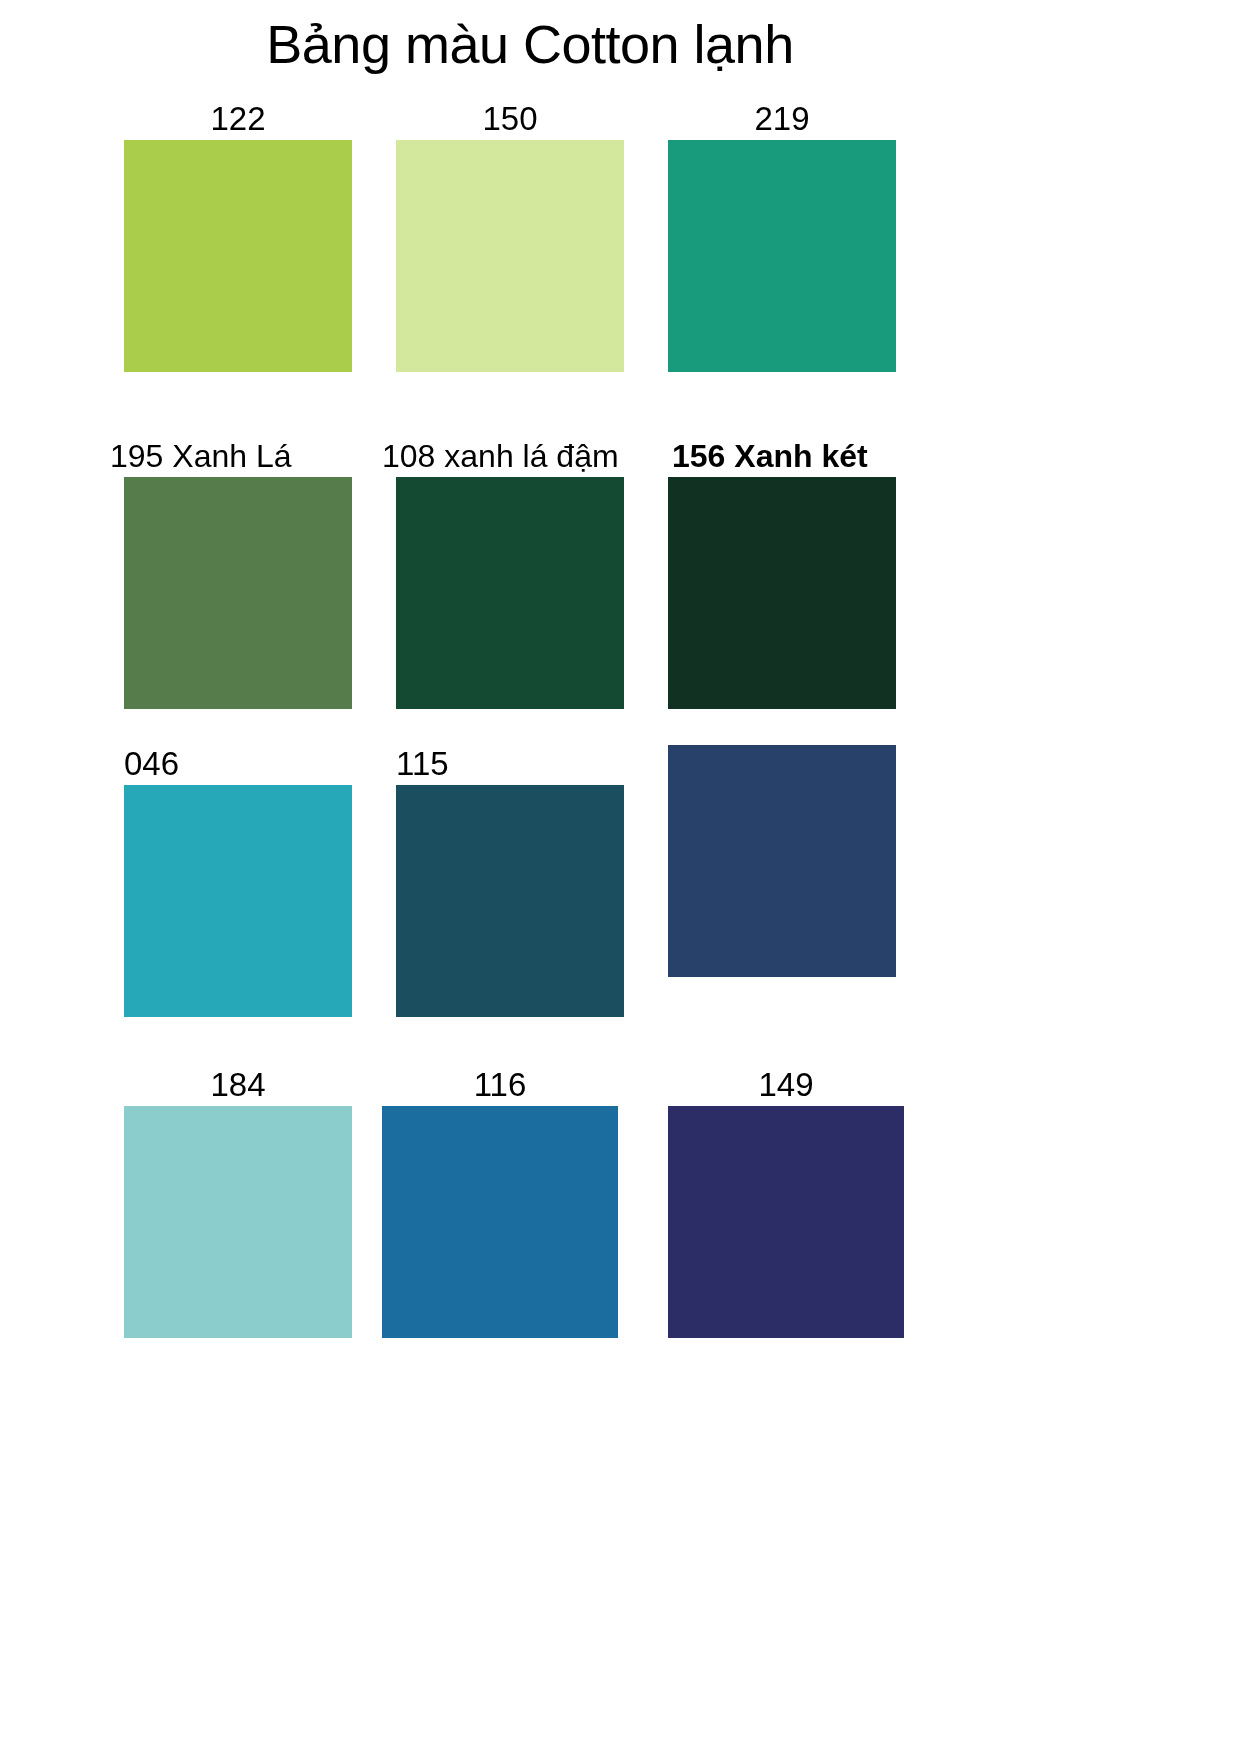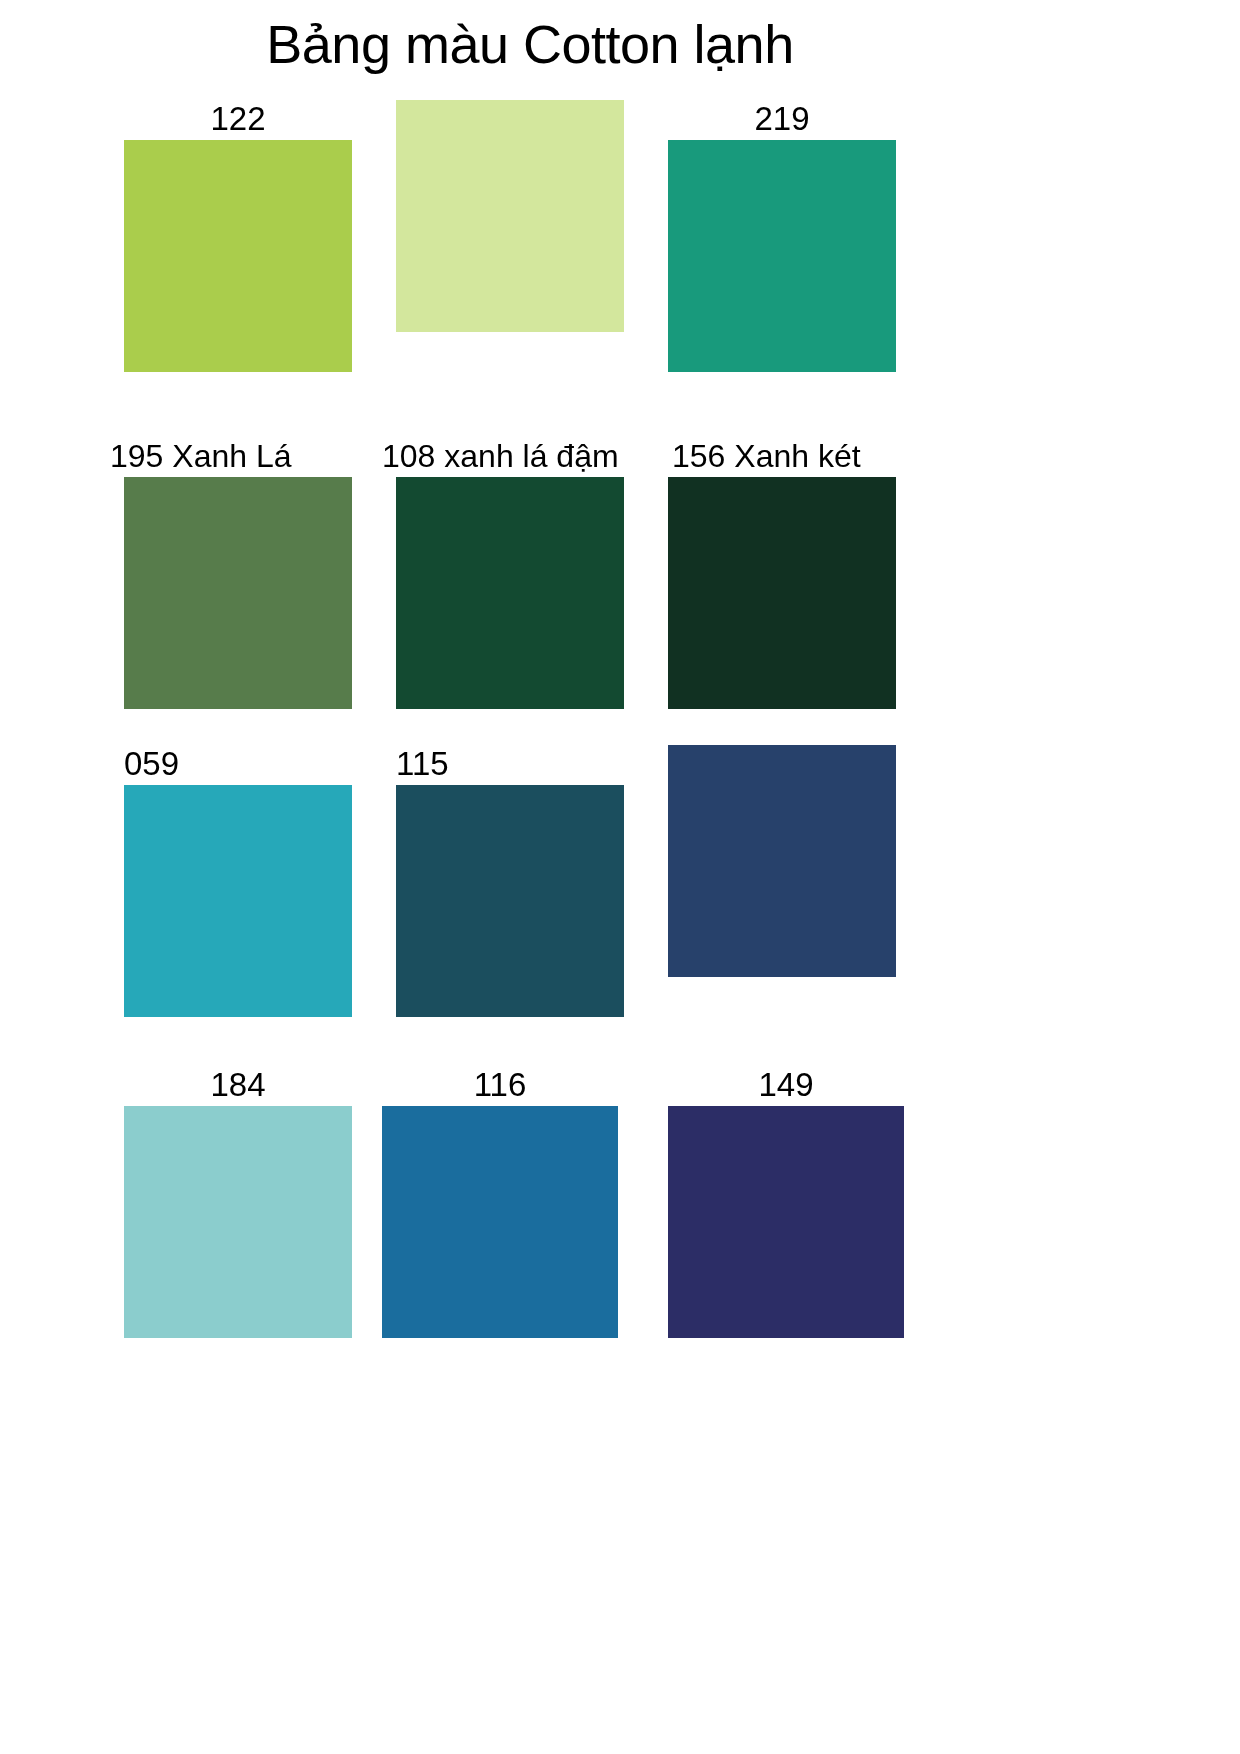--- a/index.html
+++ b/index.html
@@ -76,21 +76,21 @@
     display: block;
     width: 228px;
     height: 232px;
     border: 0;
   }
 
   
   .row-2 .swatch-label { font-size: 32px; }
   .row-2 .col-1 .swatch-label { margin-left: -14px; }
   .row-2 .col-2 .swatch-label { margin-left: -14px; }
-  .row-2 .col-3 .swatch-label { margin-left: 4px; }
+  .row-2 .col-3 .swatch-label { margin-left: 4px; font-weight: bold; }
 
   
   .row-4 .col-1 .swatch-chip { width: 228px; }
   .row-4 .col-2 .swatch-chip { width: 236px; }
   .row-4 .col-3 .swatch-chip { width: 236px; }
   .row-4 .col-2 { left: 382px; }
   .row-4 .col-3 { left: 668px; }
 </style>
 </head>
 <body style="background-color: rgb(255, 255, 255);">
@@ -100,20 +100,21 @@
   <div class="chart-title">Bảng màu Cotton lạnh</div>
 
   <div class="swatch-grid">
 
     <div class="swatch-row row-1">
       <div class="swatch-cell col-1">
         <span class="swatch-label label-center">122</span>
         <span class="swatch-chip" style="background-color: rgb(170, 205, 76);"></span>
       </div>
       <div class="swatch-cell col-2">
+        <span class="swatch-label label-center">150</span>
         <span class="swatch-chip" style="background-color: rgb(211, 231, 157);"></span>
       </div>
       <div class="swatch-cell col-3">
         <span class="swatch-label label-center">219</span>
         <span class="swatch-chip" style="background-color: rgb(24, 154, 124);"></span>
       </div>
     </div>
 
     <div class="swatch-row row-2">
       <div class="swatch-cell col-1">
@@ -125,21 +126,21 @@
         <span class="swatch-chip" style="background-color: rgb(19, 74, 49);"></span>
       </div>
       <div class="swatch-cell col-3">
         <span class="swatch-label label-left">156 Xanh két</span>
         <span class="swatch-chip" style="background-color: rgb(17, 49, 34);"></span>
       </div>
     </div>
 
     <div class="swatch-row row-3">
       <div class="swatch-cell col-1">
-        <span class="swatch-label label-left">059</span>
+        <span class="swatch-label label-left">046</span>
         <span class="swatch-chip" style="background-color: rgb(38, 168, 185);"></span>
       </div>
       <div class="swatch-cell col-2">
         <span class="swatch-label label-left">115</span>
         <span class="swatch-chip" style="background-color: rgb(27, 78, 94);"></span>
       </div>
       <div class="swatch-cell col-3">
         <span class="swatch-chip" style="background-color: rgb(39, 65, 107);"></span>
       </div>
     </div>

